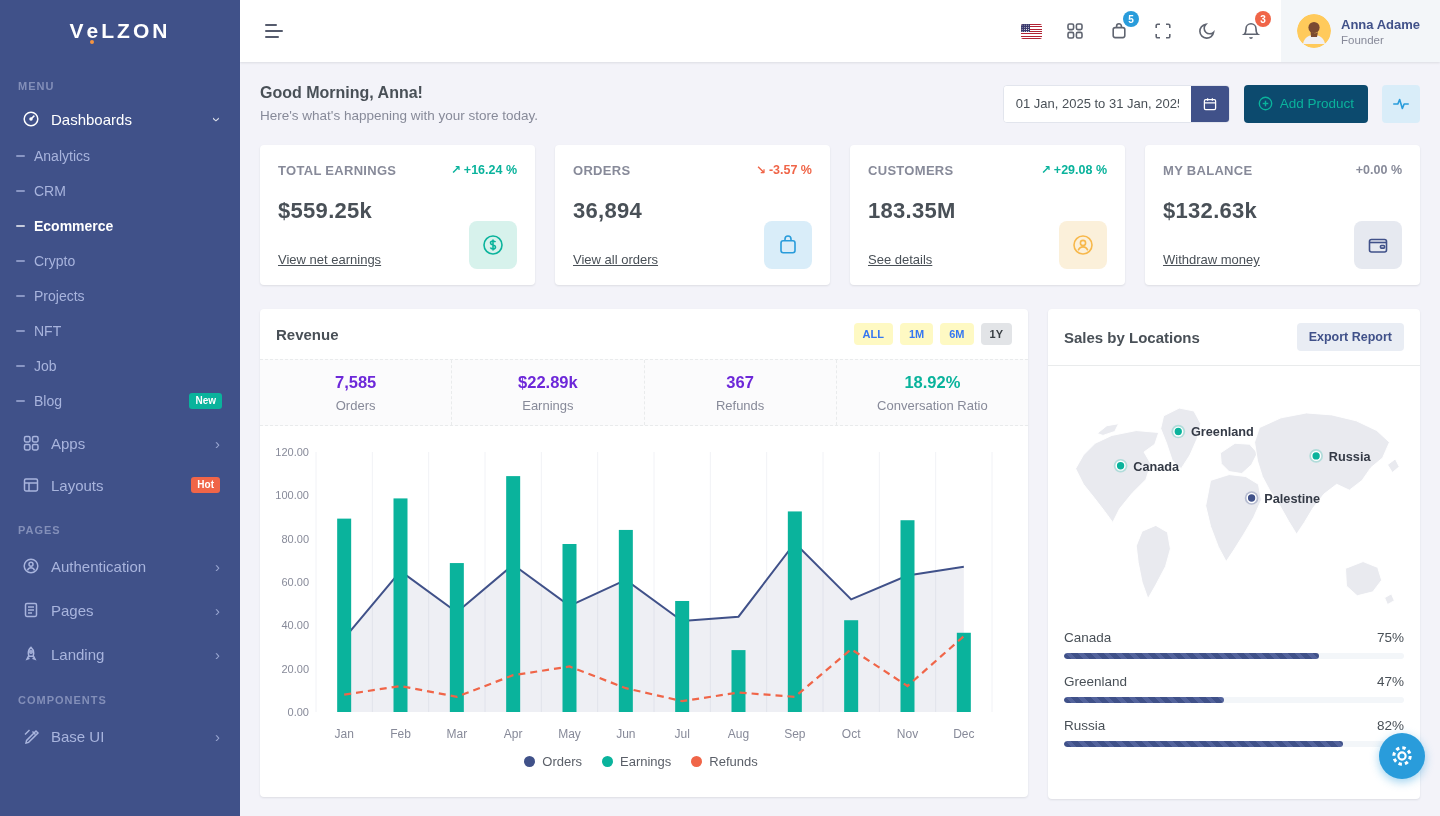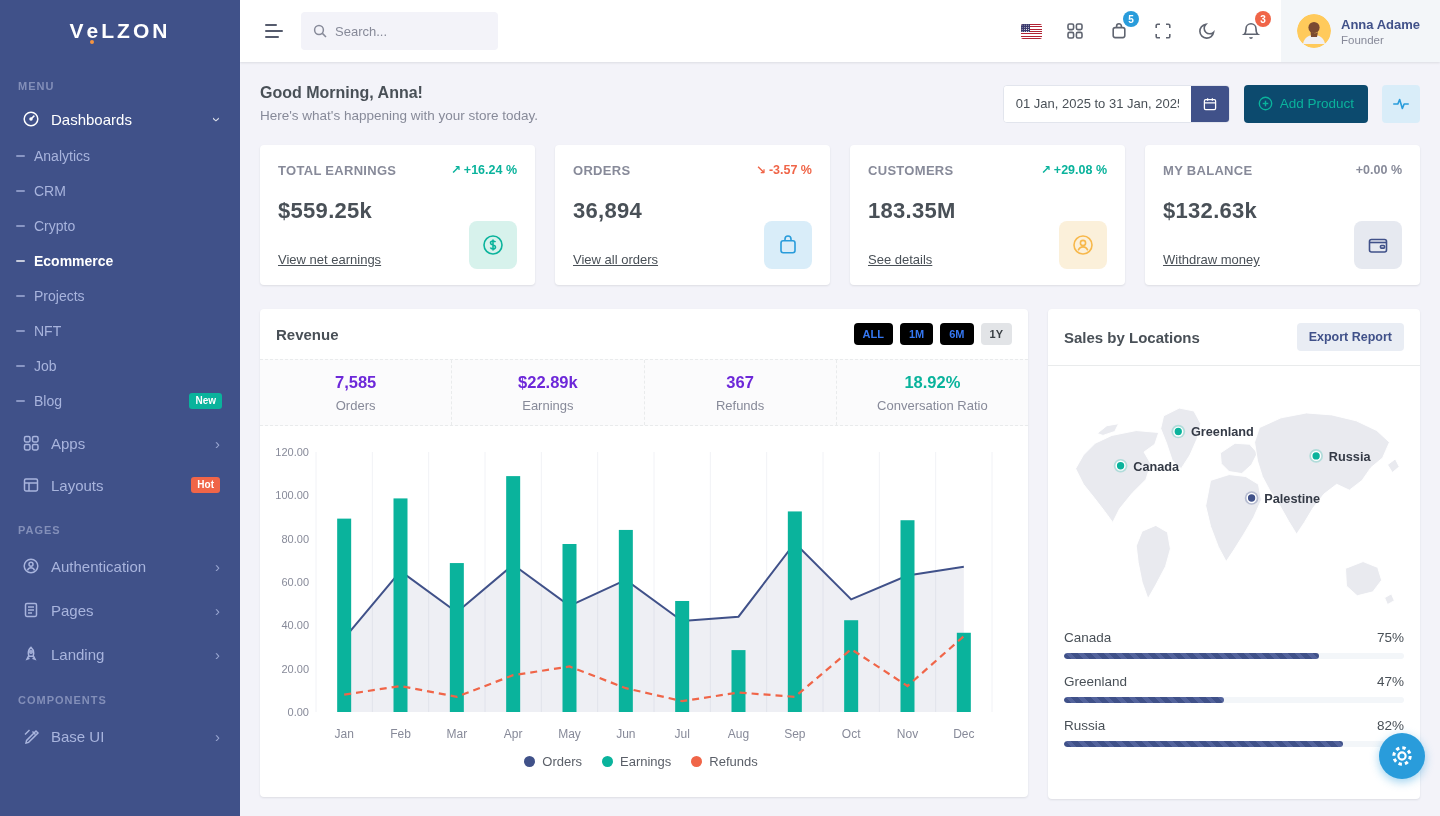--- a/index.html
+++ b/index.html
@@ -84,21 +84,21 @@
 
   
   .panels-row { display:flex; gap:20px; margin-top:24px; align-items:flex-start; }
   .panel { background:#fff; border-radius:4px; box-shadow:0 1px 2px rgba(56,65,74,.12); }
   .panel-rev { width:768px; height:488px; }
   .panel-loc { flex:1; height:490px; position:relative; }
   .panel-head { display:flex; align-items:center; padding:14px 16px; }
   .panel-title { font-size:15px; font-weight:700; color:#495057; }
   .rev-filters { margin-left:auto; display:flex; gap:7px; }
   .fbtn { font-size:11px; font-weight:700; padding:5px 9px; border-radius:4px; cursor:pointer;
-          background:#000000; color:#3577f1; }
+          background:#fef9c3; color:#3577f1; }
   .fbtn.active { background:#e2e4e7; color:#3a3f44; }
   .rev-stats { display:flex; border-top:1px dashed #e9ebec; border-bottom:1px dashed #e9ebec; background:#fbfbfc; }
   .rev-stat { flex:1; text-align:center; padding:13px 0 12px; border-right:1px dashed #e9ebec; }
   .rev-stat:last-child { border-right:0; }
   .rev-stat .v { font-size:16.5px; font-weight:700; color:#6d28d9; }
   .rev-stat .v.teal { color:#0ab39c; }
   .rev-stat .l { font-size:13px; color:#878a99; margin-top:6px; }
   .chart-wrap { padding:12px 16px 0 10px; }
   .chart-legend { display:flex; justify-content:center; gap:20px; margin-top:8px; }
   .legend-item { display:flex; align-items:center; gap:7px; font-size:13px; color:#5a5f68; cursor:pointer; }
@@ -151,27 +151,27 @@
     </div>
 
     <div class="nav-sub">
         <span class="dash"></span>
         <span>Analytics</span>
       </div>
     <div class="nav-sub">
         <span class="dash"></span>
         <span>CRM</span>
       </div>
+    <div class="nav-sub active">
+        <span class="dash"></span>
+        <span>Ecommerce</span>
+      </div>
     <div class="nav-sub">
         <span class="dash"></span>
         <span>Crypto</span>
-      </div>
-    <div class="nav-sub active">
-        <span class="dash"></span>
-        <span>Ecommerce</span>
       </div>
     <div class="nav-sub">
         <span class="dash"></span>
         <span>Projects</span>
       </div>
     <div class="nav-sub">
         <span class="dash"></span>
         <span>NFT</span>
       </div>
     <div class="nav-sub">
@@ -262,29 +262,20 @@
       <span class="chev">›</span>
     </div>
   </aside>
 
   <header class="topbar">
     <div class="hamburger">
         <i></i>
         <i></i>
         <i></i>
       </div>
-    <div class="search-box">
-      <span class="sicon">
-        <svg width="16" height="16" viewBox="0 0 16 16" fill="none" stroke="#878a99" stroke-width="1.5">
-            <circle cx="7" cy="7" r="4.4"></circle>
-            <line x1="10.4" y1="10.4" x2="14" y2="14"></line>
-          </svg>
-      </span>
-      <input type="text" placeholder="Search..." style="">
-    </div>
 
     <div class="topbar-right">
       <div class="tb-btn">
         <span class="flag">
             <span class="canton"></span>
           </span>
       </div>
       <div class="tb-btn">
         <svg width="20" height="20" viewBox="0 0 20 20" fill="none" stroke="currentColor" stroke-width="1.6">
             <rect x="3" y="3" width="5.6" height="5.6" rx="1.5"></rect>

